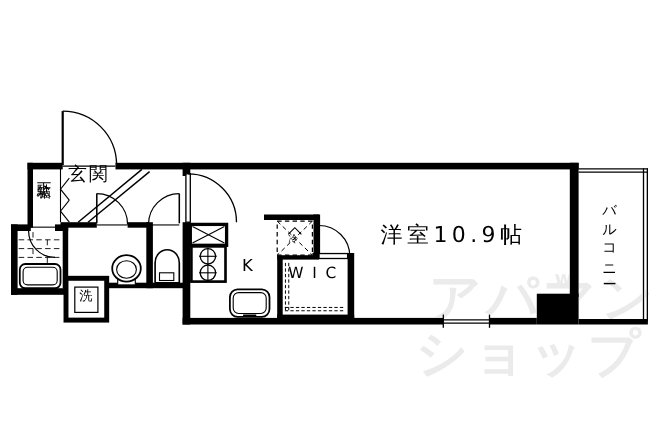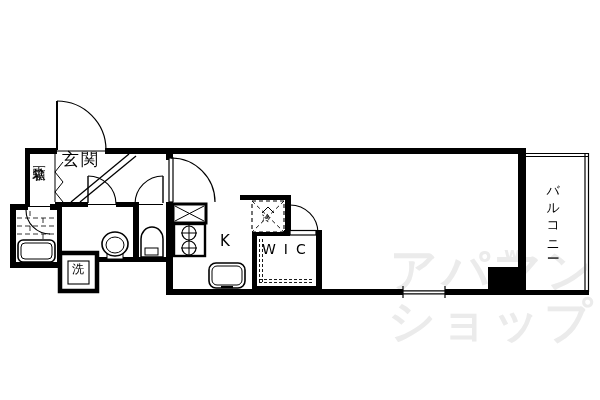--- a/index.html
+++ b/index.html
@@ -23,21 +23,21 @@
   .lbl-kitchen{left:220px;top:234px;font-size:15px;}
   .lbl-wic{left:262px;top:242px;font-size:14px;letter-spacing:8px;}
   .lbl-mainroom{left:346px;top:203px;font-size:20px;letter-spacing:4px;}
   .lbl-balcony{left:546px;top:176px;font-size:13px;letter-spacing:4px;}
   .watermark{
     position:absolute;color:#ebebeb;font-weight:700;z-index:5;
     mix-blend-mode:darken;font-family:"DejaVu Sans",sans-serif;
     letter-spacing:4px;pointer-events:none;
   }
   .wm-line1{left:350px;top:239px;font-size:47px;margin-left:40px;}
-  .wm-line2{left:388px;top:290px;font-size:47px;}
+  .wm-line2{left:378px;top:290px;font-size:47px;}
   .wm-mark{left:504px;top:243px;font-size:18px;letter-spacing:0;}
 </style>
 </head>
 <body>
 
 <div class="canvas">
 
   <svg class="plan-svg" width="600" height="400" viewBox="0 0 600 400">
 
     <g fill="#000">
@@ -199,19 +199,20 @@
       <line x1="259" y1="282.5" x2="314" y2="282.5"></line>
     </g>
   </svg>
 
   <div class="label lbl-genkan">玄関</div>
   <div class="label lbl-getabako vtext">下駄箱</div>
   <div class="label lbl-washer">洗</div>
   <div class="label lbl-fridge">冷</div>
   <div class="label lbl-kitchen">K</div>
   <div class="label lbl-wic">WIC</div>
+  <div class="label lbl-mainroom">洋室10.9帖</div>
   <div class="label lbl-balcony vtext">バルコニー</div>
 
   <div class="watermark wm-line1">アパマン</div>
   <div class="watermark wm-line2">ショップ</div>
   <div class="watermark wm-mark">w</div>
 
 </div>
 
 </body></html>

